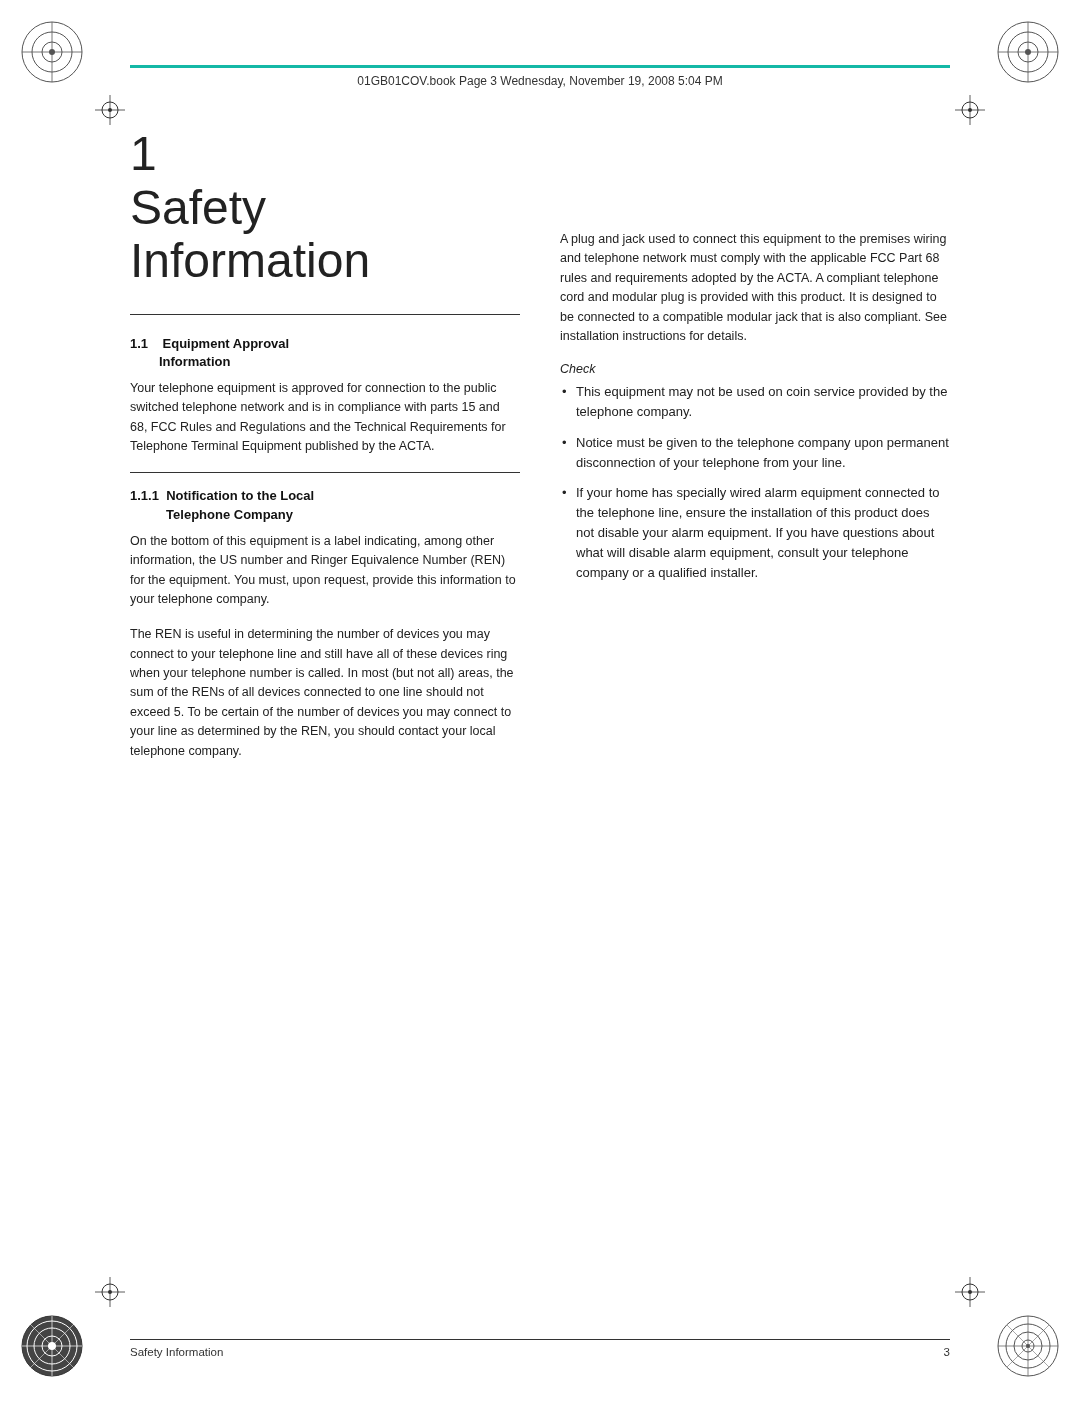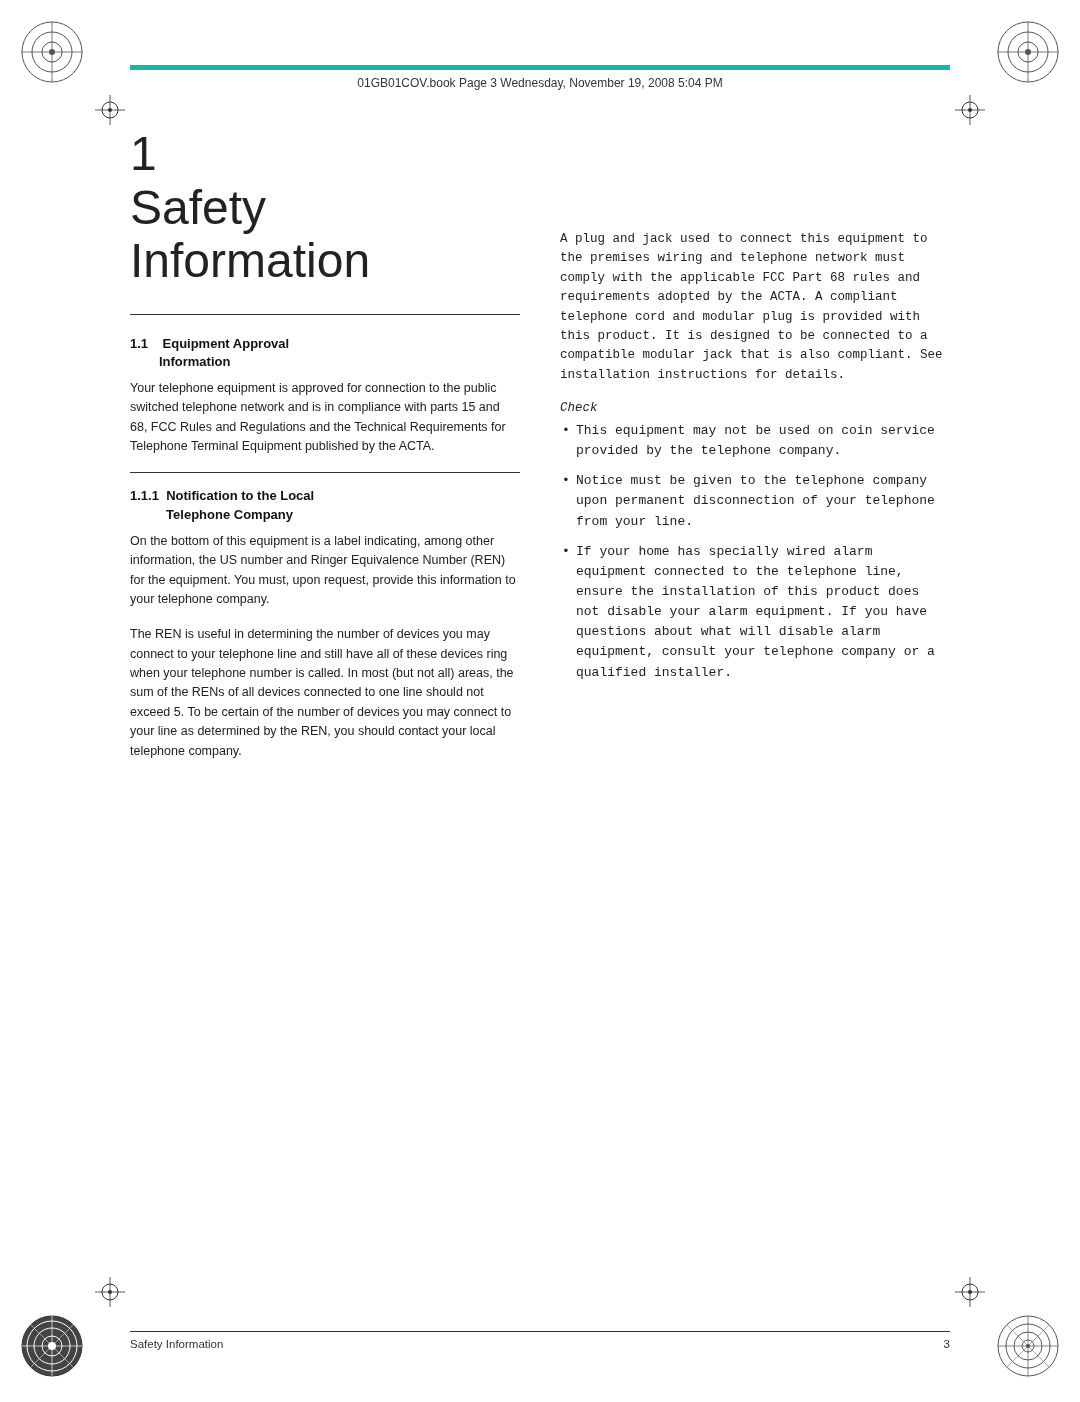--- a/index.html
+++ b/index.html
@@ -41,21 +41,21 @@
       width: 100%;
       height: 100%;
     }
 
     
     .header {
       position: absolute;
       top: 65px;
       left: 130px;
       right: 130px;
-      border-top: 5px solid #14b8a6;
+      border-top: 3px solid #14b8a6;
       padding-top: 6px;
       font-size: 12px;
       color: #333;
       display: flex;
       justify-content: center;
     }
 
     
     .content-area {
       position: absolute;
@@ -75,21 +75,20 @@
     }
 
     .left-col {
       flex: 1;
       padding-top: 20px;
     }
 
     .right-col {
       flex: 1;
       padding-top: 120px;
-      font-family: Liberation Mono, monospace;
     }
 
     
     .chapter-number {
       font-size: 48px;
       font-weight: 300;
       color: #222;
       line-height: 1;
       margin-bottom: 4px;
     }
@@ -164,21 +163,21 @@
     .notes-list li::before {
       content: '•';
       position: absolute;
       left: 2px;
       top: 0;
     }
 
     
     .footer {
       position: absolute;
-      bottom: 52px;
+      bottom: 44px;
       left: 130px;
       right: 130px;
       border-top: 1px solid #333;
       padding-top: 6px;
       display: flex;
       justify-content: space-between;
       font-size: 11.5px;
       color: #333;
     }
 

